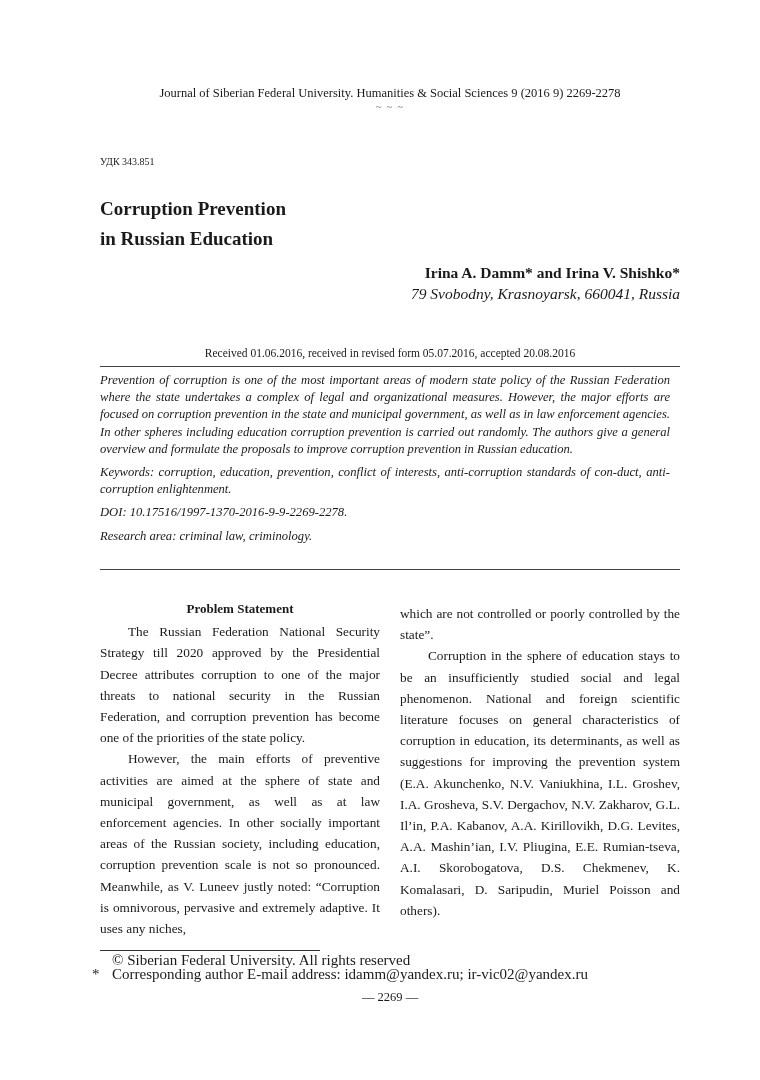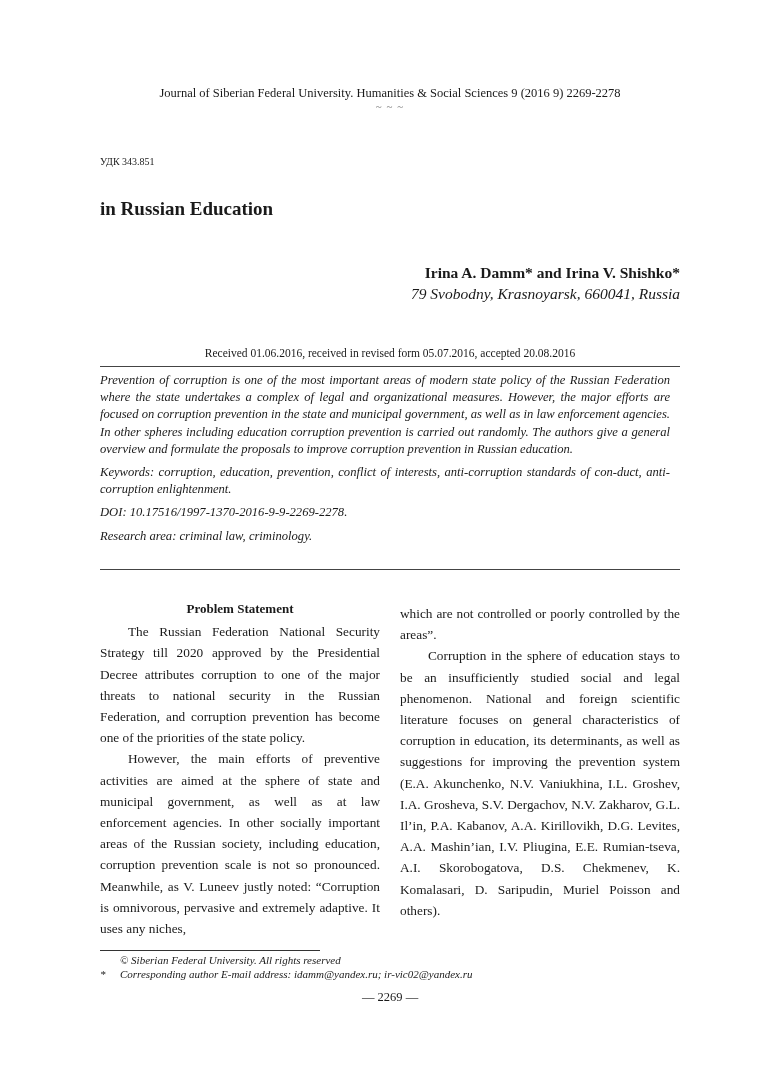--- a/index.html
+++ b/index.html
@@ -18,33 +18,34 @@
   .abstract { top: 372px; left: 100px; width: 580px; font-size: 12.6px; font-style: italic;
               line-height: 17.2px; text-align: justify; }
   .abstract p { margin: 0 10px 6px 0; }
   .col { top: 598px; width: 280px; font-size: 13.3px; line-height: 21.2px; text-align: justify; }
   .col p { margin: 0; }
   .col .ind { text-indent: 28px; }
   .col-left { left: 100px; }
   .col-right { left: 400px; }
   .sec-head { font-weight: bold; text-align: center; font-size: 13px; margin-bottom: 2px !important; }
   .fn-rule { top: 950px; left: 100px; width: 220px; border-top: 1px solid #333; }
-  .fn { left: 100px; font-size: 11px; line-height: 14px; font-style: italic; }
+  .fn { left: 92px; font-size: 15px; line-height: 14px; }
   .fn .mark { display: inline-block; width: 20px; }
   .pageno { top: 990px; left: 0; width: 780px; text-align: center; font-size: 12.5px; }
 </style>
 </head>
 <body>
 
 <div class="abs journal">Journal of  Siberian Federal University.  Humanities &amp; Social Sciences 9 (2016 9) 2269-2278</div>
 <div class="abs tilde">~ ~ ~</div>
 
 <div class="abs udk">УДК 343.851</div>
 
 <div class="abs title">
+  <div>Corruption Prevention</div>
   <div>in Russian Education</div>
 </div>
 
 <div class="abs authors">
   <div class="names">Irina A. Damm* and Irina V. Shishko*</div>
   <div class="aff">79 Svobodny, Krasnoyarsk, 660041, Russia</div>
 </div>
 
 <div class="abs received">Received 01.06.2016, received in revised form 05.07.2016, accepted 20.08.2016</div>
 <div class="abs rule" style="top:366px;"></div>
@@ -57,21 +58,21 @@
 </div>
 <div class="abs rule" style="top:569px;"></div>
 
 <div class="abs col col-left">
   <p class="sec-head">Problem Statement</p>
   <p class="ind">The Russian Federation National Security Strategy till 2020 approved by the Presidential Decree attributes corruption to one of the major threats to national security in the Russian Federation, and corruption prevention has become one of the priorities of the state policy.</p>
   <p class="ind">However, the main efforts of preventive activities are aimed at the sphere of state and municipal government, as well as at law enforcement agencies. In other socially important areas of the Russian society, including education, corruption prevention scale is not so pronounced. Meanwhile, as V. Luneev justly noted: “Corruption is omnivorous, pervasive and extremely adaptive. It uses any niches,</p>
 </div>
 
 <div class="abs col col-right" style="top:603px;">
-  <p>which are not controlled or poorly controlled by the areas”.</p>
+  <p>which are not controlled or poorly controlled by the state”.</p>
   <p class="ind">Corruption in the sphere of education stays to be an insufficiently studied social and legal phenomenon. National and foreign scientific literature focuses on general characteristics of corruption in education, its determinants, as well as suggestions for improving the prevention system (E.A. Akunchenko, N.V. Vaniukhina, I.L. Groshev, I.A. Grosheva, S.V. Dergachov, N.V. Zakharov, G.L. Il’in, P.A. Kabanov, A.A. Kirillovikh, D.G. Levites, A.A. Mashin’ian, I.V. Pliugina, E.E. Rumian-tseva, A.I. Skorobogatova, D.S. Chekmenev, K. Komalasari, D. Saripudin, Muriel Poisson and others).</p>
 </div>
 
 <div class="abs fn-rule"></div>
 <div class="abs fn" style="top:953px;">
   <span class="mark"></span><span>© Siberian Federal University. All rights reserved</span>
 </div>
 <div class="abs fn" style="top:967px;">
   <span class="mark">*</span><span>Corresponding author E-mail address: idamm@yandex.ru; ir-vic02@yandex.ru</span>
 </div>

